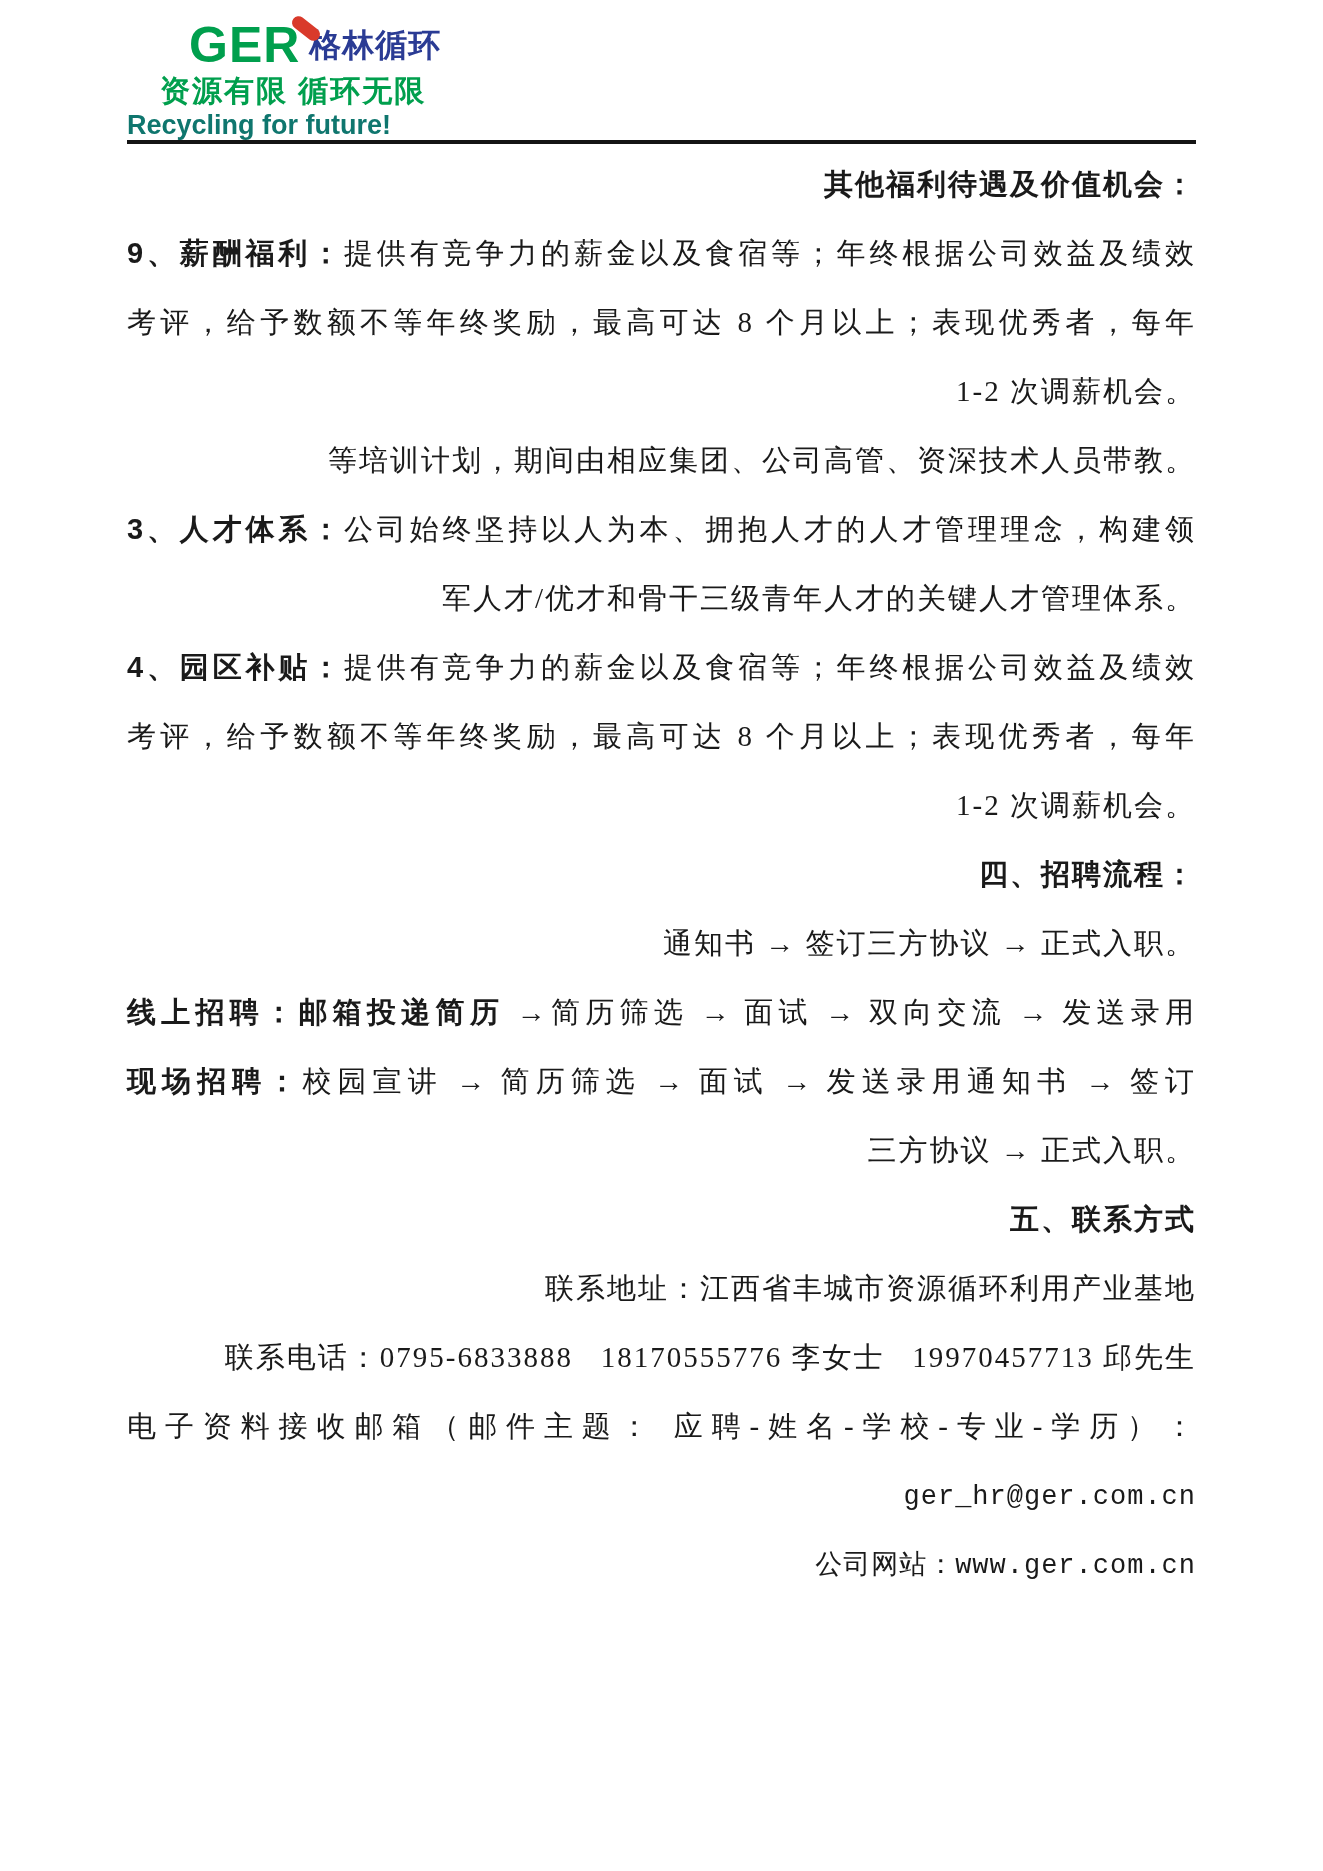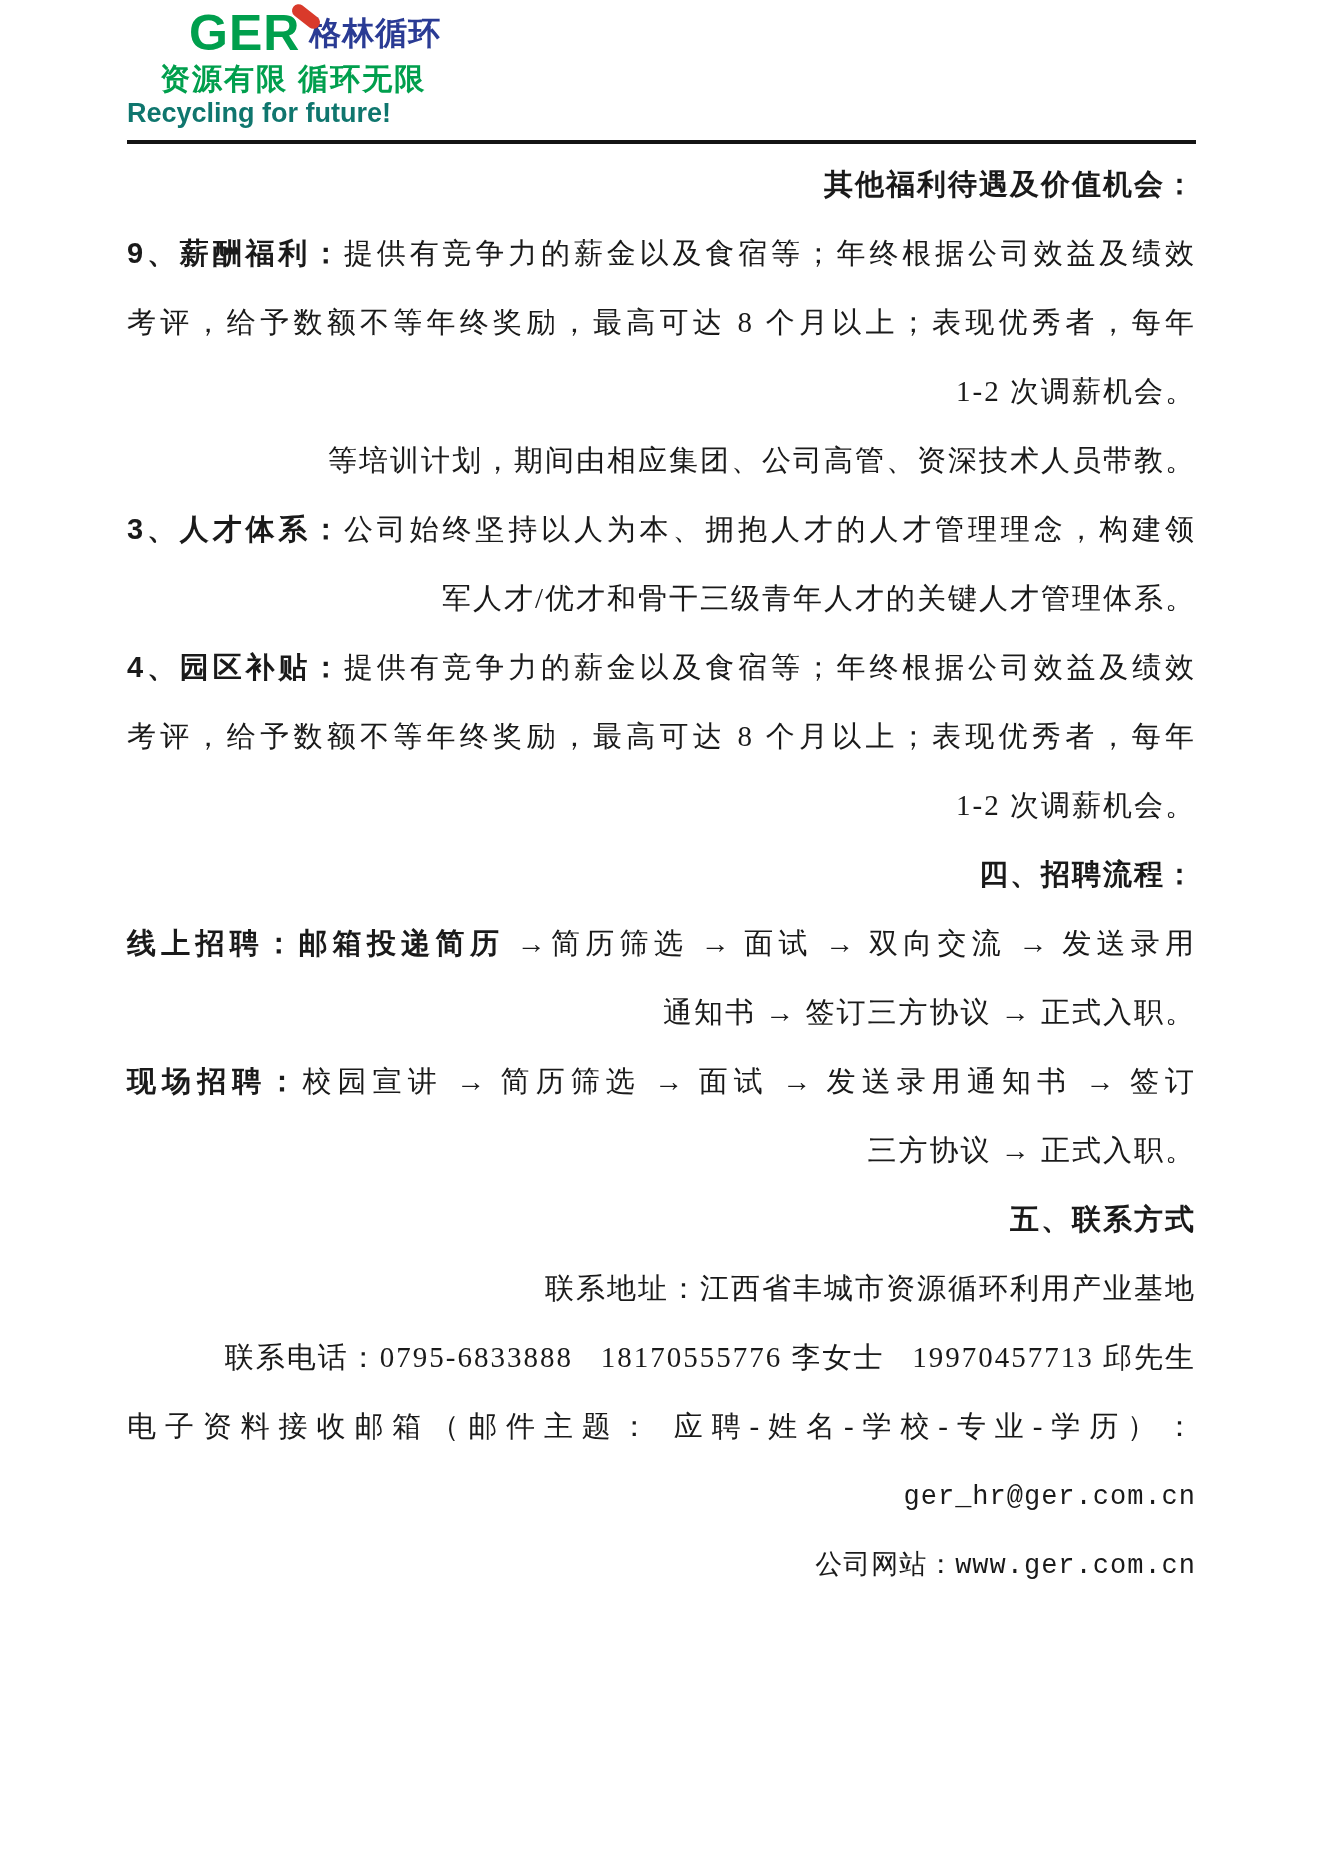--- a/index.html
+++ b/index.html
@@ -7,21 +7,21 @@
     position:relative;
     width:1323px;height:1871px;
     background:#ffffff;
     margin:0 auto;
     overflow:hidden;
     font-family:"Liberation Serif","DejaVu Serif",serif;
     color:#1a1a1a;
   }
 
   
-  .logo{position:absolute;left:127px;top:8px;width:340px;}
+  .logo{position:absolute;left:127px;top:20px;width:340px;}
   .lrow1{position:relative;padding-left:62px;display:flex;align-items:center;height:50px;}
   .ger{
     font-family:"Liberation Sans","DejaVu Sans",sans-serif;
     font-weight:800;font-size:50px;line-height:1;
     color:#009F4D;letter-spacing:1px;
   }
   .red-accent{
     position:absolute;left:163px;top:2px;
     width:32px;height:13px;border-radius:7px;
     background:#D93A2B;
@@ -101,22 +101,22 @@
 
     <div class="line jl"><span class="b">3、人才体系：</span><span>公司始终坚持以人为本、拥抱人才的人才管理理念，构建领</span></div>
     <div class="line"><span class="b"></span><span>军人才/优才和骨干三级青年人才的关键人才管理体系。</span></div>
 
     <div class="line jl"><span class="b">4、园区补贴：</span><span>提供有竞争力的薪金以及食宿等；年终根据公司效益及绩效</span></div>
     <div class="line jl"><span class="b"></span><span>考评，给予数额不等年终奖励，最高可达 8 个月以上；表现优秀者，每年</span></div>
     <div class="line"><span class="b"></span><span>1-2 次调薪机会。</span></div>
 
     <div class="line"><span class="b">四、招聘流程：</span><span></span></div>
 
+    <div class="line"><span class="b"></span><span>通知书 → 签订三方协议 → 正式入职。</span></div>
     <div class="line jl"><span class="b">线上招聘：邮箱投递简历</span><span> →简历筛选 → 面试 → 双向交流 → 发送录用</span></div>
-    <div class="line"><span class="b"></span><span>通知书 → 签订三方协议 → 正式入职。</span></div>
 
     <div class="line jl"><span class="b">现场招聘：</span><span>校园宣讲 → 简历筛选 → 面试 →  发送录用通知书 → 签订</span></div>
     <div class="line"><span class="b"></span><span>三方协议 → 正式入职。</span></div>
 
     <div class="line"><span class="b">五、联系方式</span><span></span></div>
 
     <div class="line"><span class="b"></span><span>联系地址：江西省丰城市资源循环利用产业基地</span></div>
     <div class="line pre"><span class="b"></span><span>联系电话：0795-6833888   18170555776 李女士   19970457713 邱先生</span></div>
     <div class="line jl"><span class="b"></span><span>电子资料接收邮箱（邮件主题： 应聘-姓名-学校-专业-学历）：</span></div>
     <div class="line mono"><span class="b"></span><span>ger_hr@ger.com.cn</span></div>

